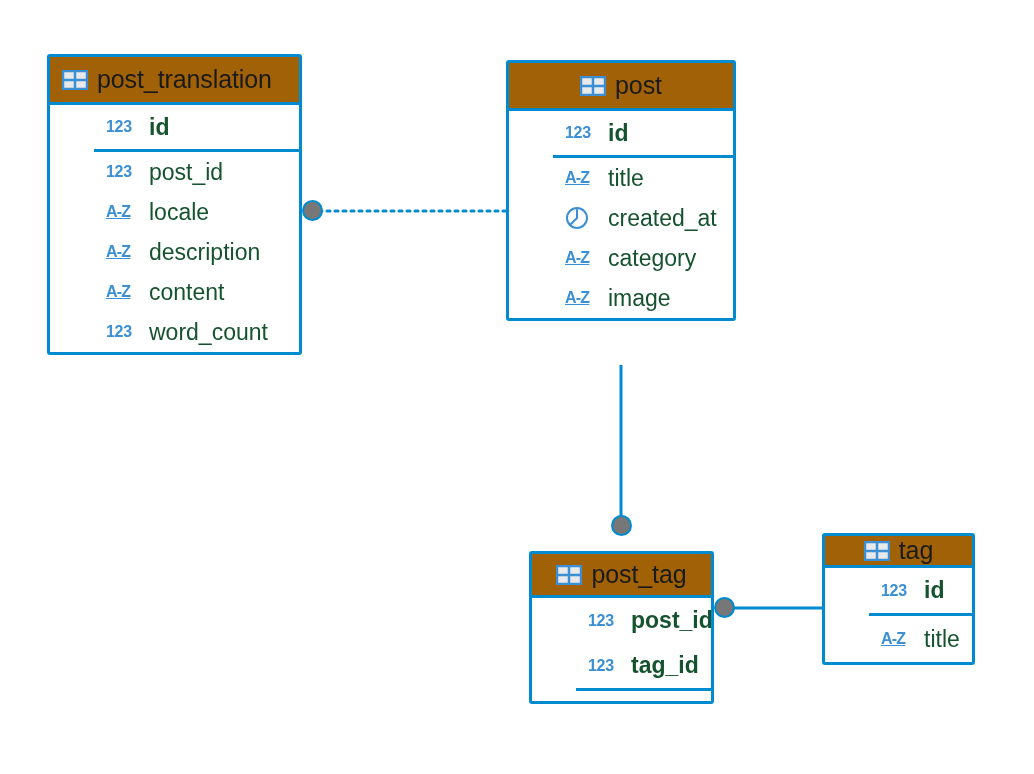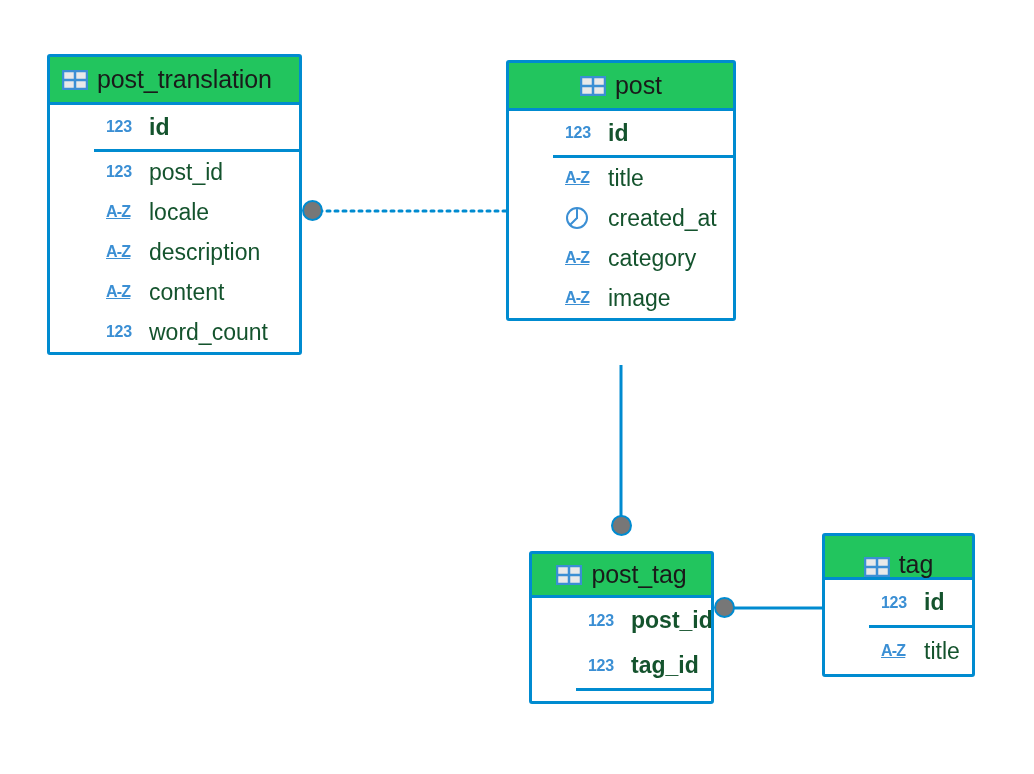--- a/index.html
+++ b/index.html
@@ -36,21 +36,21 @@
   .entity {
     position: absolute;
     box-sizing: border-box;
     border: 3px solid #008bd0;
     background: #ffffff;
     border-radius: 3px;
     overflow: hidden;
   }
 
   .entity-header {
-    background: #22c55e;
+    background: #a16207;
     border-bottom: 3px solid #008bd0;
     display: flex;
     align-items: center;
     justify-content: center;
     gap: 9px;
     padding: 0 12px;
     box-sizing: border-box;
   }
   .entity.hdr-left .entity-header {
     justify-content: flex-start;
@@ -253,21 +253,21 @@
       <div class="field-row" style="height:45px;">
         <span class="type-badge">123</span>
         <span class="field-name pk">tag_id</span>
       </div>
     </div>
 
     <div class="field-group last empty-strip"></div>
   </div>
 
   <div class="entity" style="left:822px; top:533px; width:153px;">
-    <div class="entity-header" style="height:44px;align-items:flex-end;">
+    <div class="entity-header" style="height:32px;">
       <span class="type-icon" style="width:26px;flex:0 0 26px;">
         <svg class="grid-icon" width="26" height="20" viewBox="0 0 26 20" aria-hidden="true">
           <rect x="1" y="1" width="24" height="18" fill="#e9e9e9" stroke="#3b8fd4" stroke-width="2.5"></rect>
           <line x1="13" y1="1" x2="13" y2="19" stroke="#3b8fd4" stroke-width="2.5"></line>
           <line x1="1" y1="10" x2="25" y2="10" stroke="#3b8fd4" stroke-width="2.5"></line>
         </svg>
       </span>
       <span class="entity-title">tag</span>
     </div>
 

